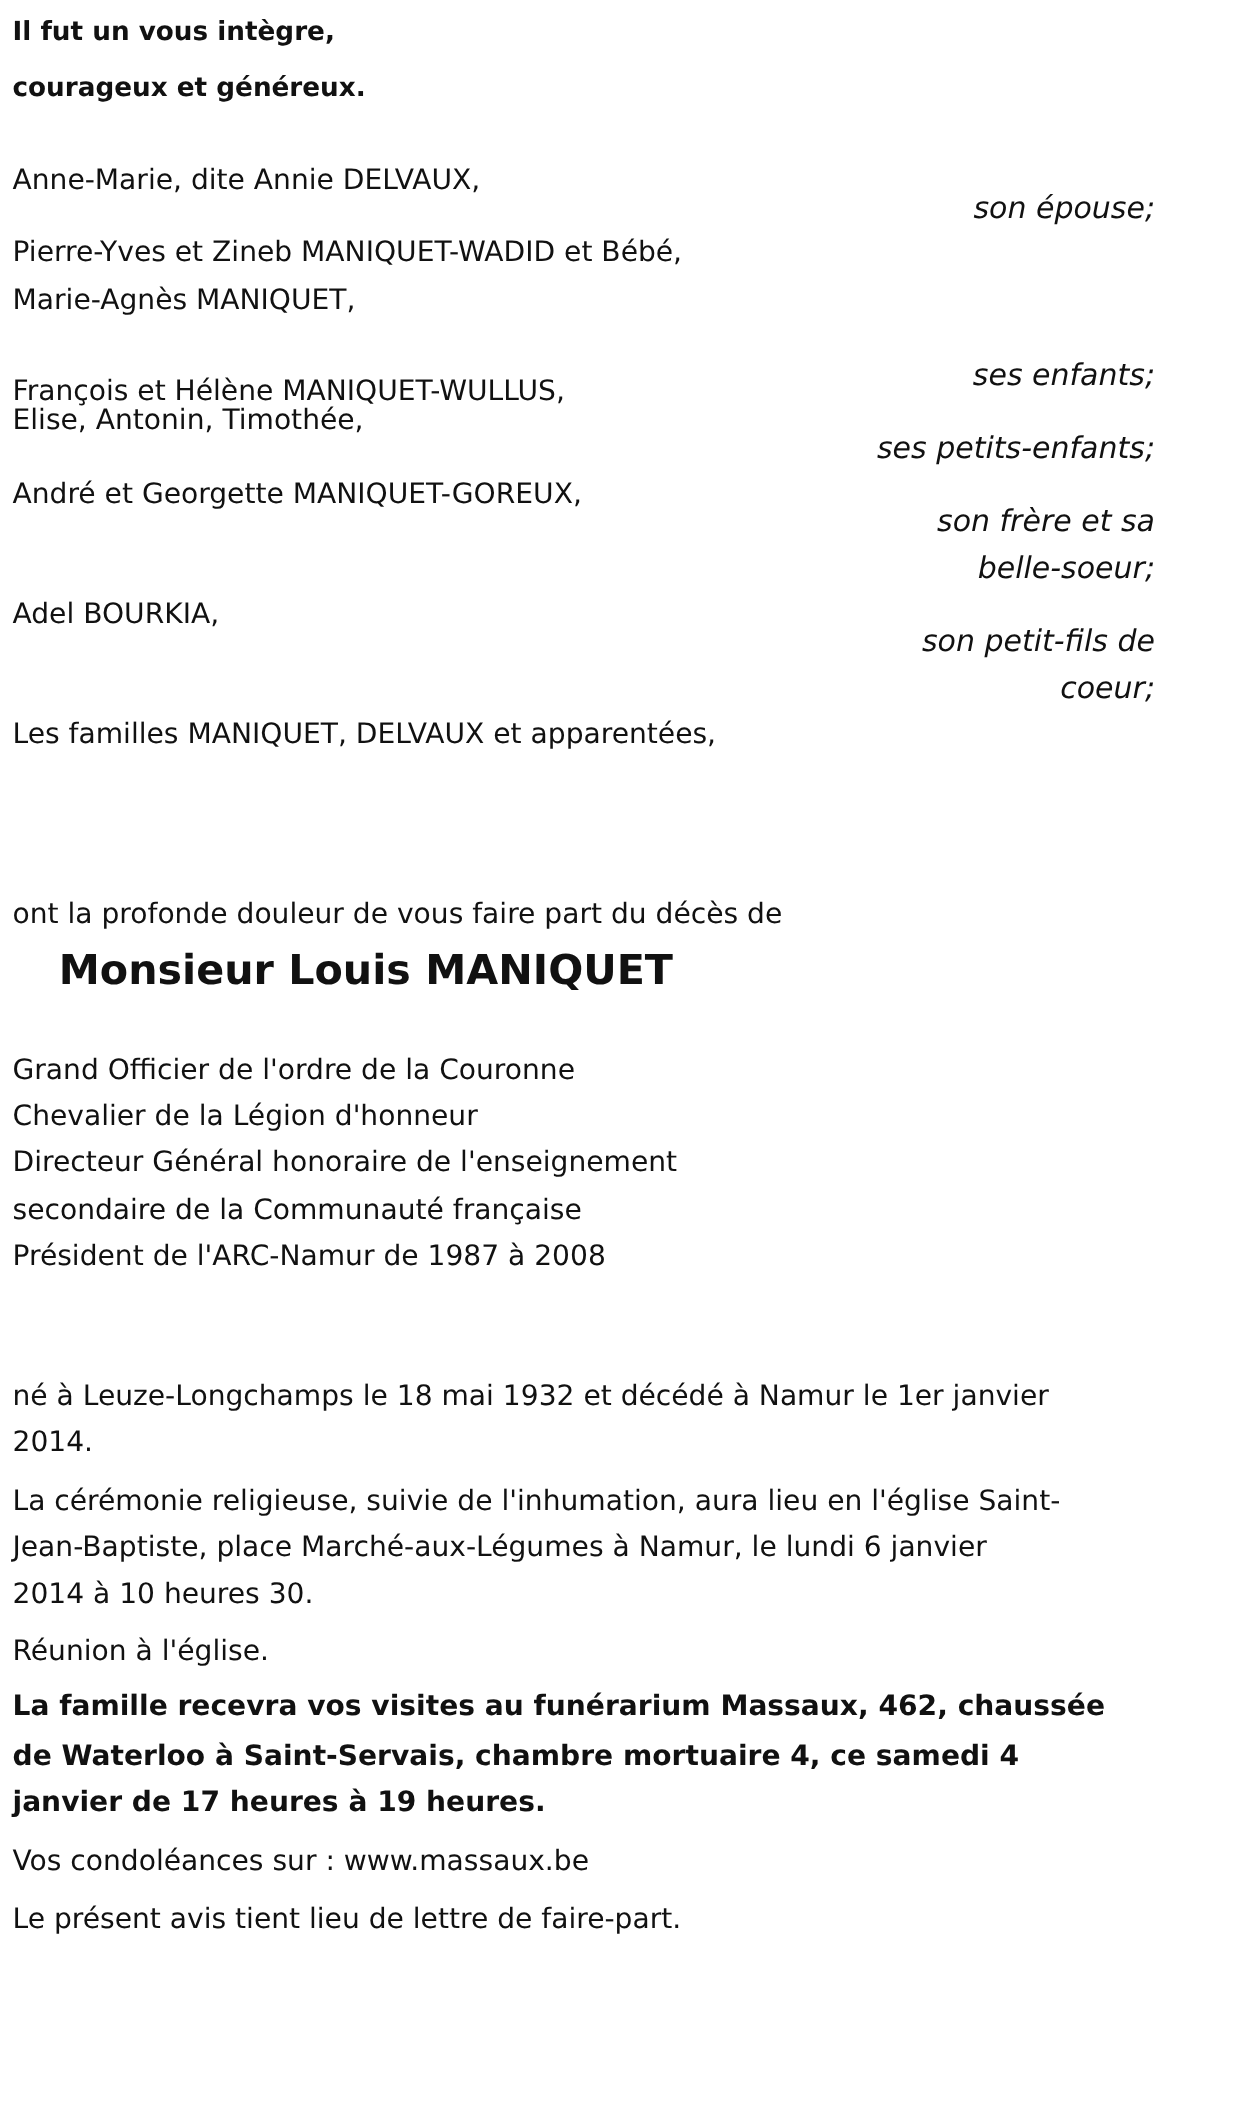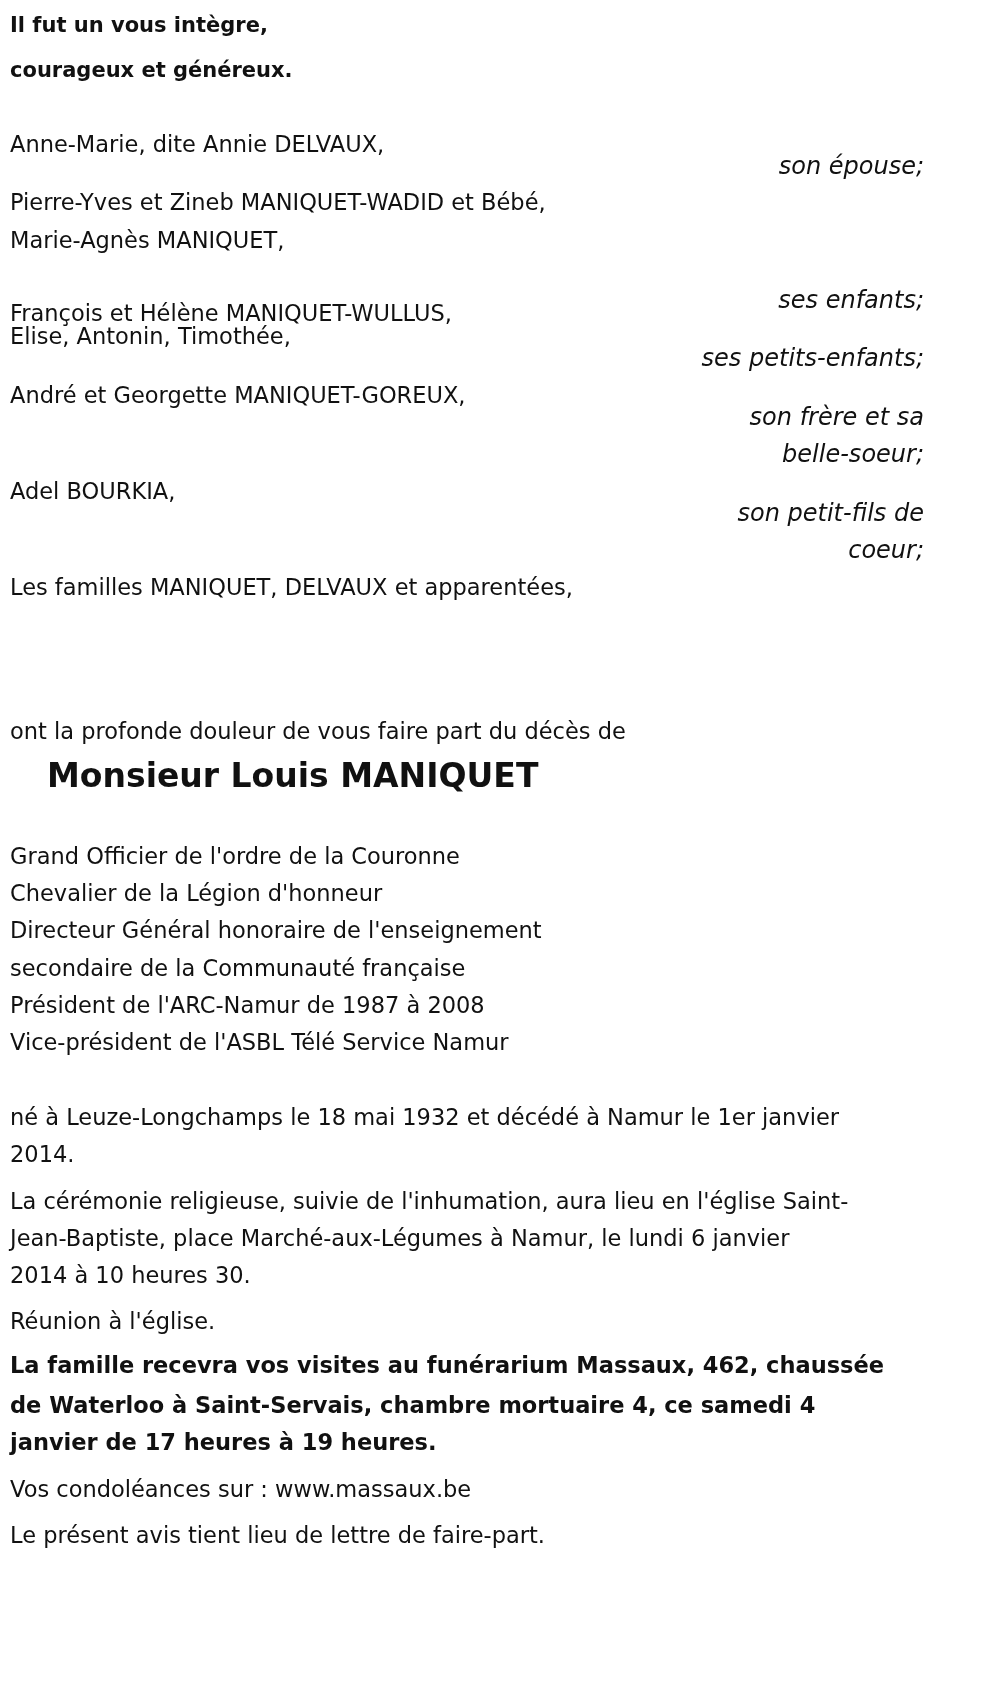--- a/index.html
+++ b/index.html
@@ -86,21 +86,20 @@
 
   <div class="abs line" style="top:685px;margin-top:32px;">ont la profonde douleur de vous faire part du décès de</div>
 
   <div class="abs name-heading" style="top:756px;">Monsieur Louis MANIQUET</div>
 
   <div class="abs line" style="top:842px;">Grand Officier de l'ordre de la Couronne</div>
   <div class="abs line" style="top:879px;">Chevalier de la Légion d'honneur</div>
   <div class="abs line" style="top:916px;">Directeur Général honoraire de l'enseignement</div>
   <div class="abs line" style="top:954px;">secondaire de la Communauté française</div>
   <div class="abs line" style="top:991px;">Président de l'ARC-Namur de 1987 à 2008</div>
-  <div class="abs line" style="top:1028px;">Vice-président de l'ASBL Télé Service Namur</div>
 
   <div class="abs line" style="top:1103px;">né à Leuze-Longchamps le 18 mai 1932 et décédé à Namur le 1er janvier</div>
   <div class="abs line" style="top:1140px;">2014.</div>
 
   <div class="abs line" style="top:1187px;">La cérémonie religieuse, suivie de l'inhumation, aura lieu en l'église Saint-</div>
   <div class="abs line" style="top:1224px;">Jean-Baptiste, place Marché-aux-Légumes à Namur, le lundi 6 janvier</div>
   <div class="abs line" style="top:1261px;">2014 à 10 heures 30.</div>
 
   <div class="abs line" style="top:1307px;">Réunion à l'église.</div>
 

